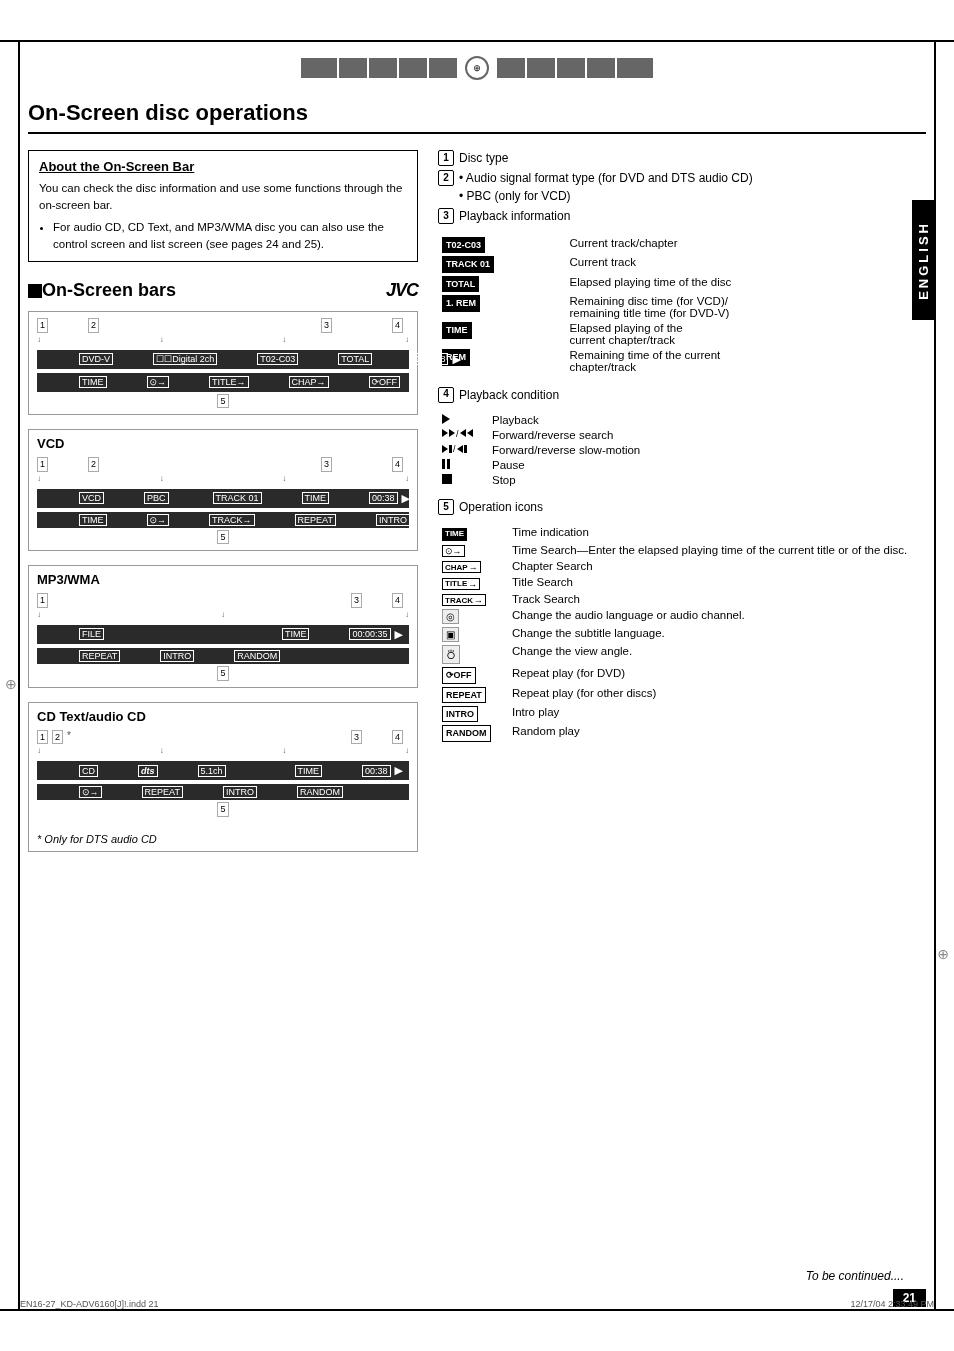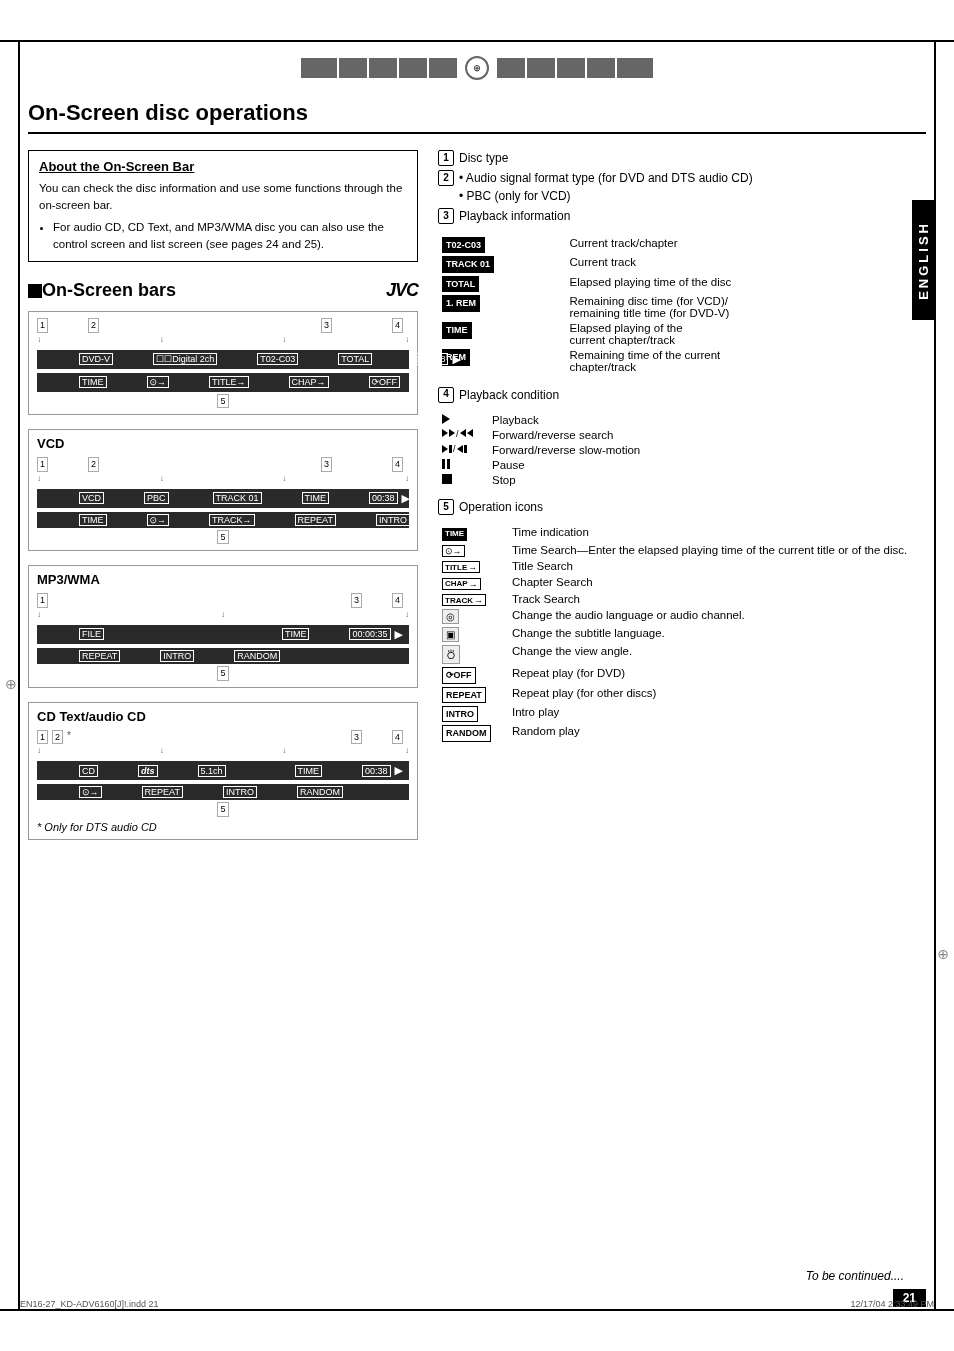--- a/index.html
+++ b/index.html
@@ -182,21 +182,21 @@
 
     .bottom-num {
       display: flex;
       justify-content: center;
       margin-top: 2px;
     }
 
     .footnote {
       font-size: 11px;
       font-style: italic;
-      margin-top: 4px;
+      margin-top: 16px;
     }
 
     .info-row {
       display: flex;
       align-items: flex-start;
       margin-bottom: 3px;
       font-size: 12px;
       line-height: 1.45;
     }
 
@@ -736,26 +736,26 @@
           <td style="width:70px;"><span class="time-tag-inv">TIME</span></td>
           <td>Time indication</td>
         </tr>
         <tr>
           <td style="vertical-align:top;">
             <span style="border:1px solid #000; padding:0 2px; font-size:9px; display:inline-block;">⊙→</span>
           </td>
           <td>Time Search—Enter the elapsed playing time of the current title or of the disc.</td>
         </tr>
         <tr>
+          <td><span class="arrow-tag">CHAP</span></td>
+          <td>Chapter Search</td>
+        </tr>
+        <tr>
           <td><span class="arrow-tag">TITLE</span></td>
           <td>Title Search</td>
-        </tr>
-        <tr>
-          <td><span class="arrow-tag">CHAP</span></td>
-          <td>Chapter Search</td>
         </tr>
         <tr>
           <td><span class="arrow-tag">TRACK</span></td>
           <td>Track Search</td>
         </tr>
         <tr>
           <td style="vertical-align:top;">
             <span style="border:1px solid #999; padding:1px 3px; font-size:10px; background:#eee; display:inline-block;">◎</span>
           </td>
           <td>Change the audio language or audio channel.</td>

